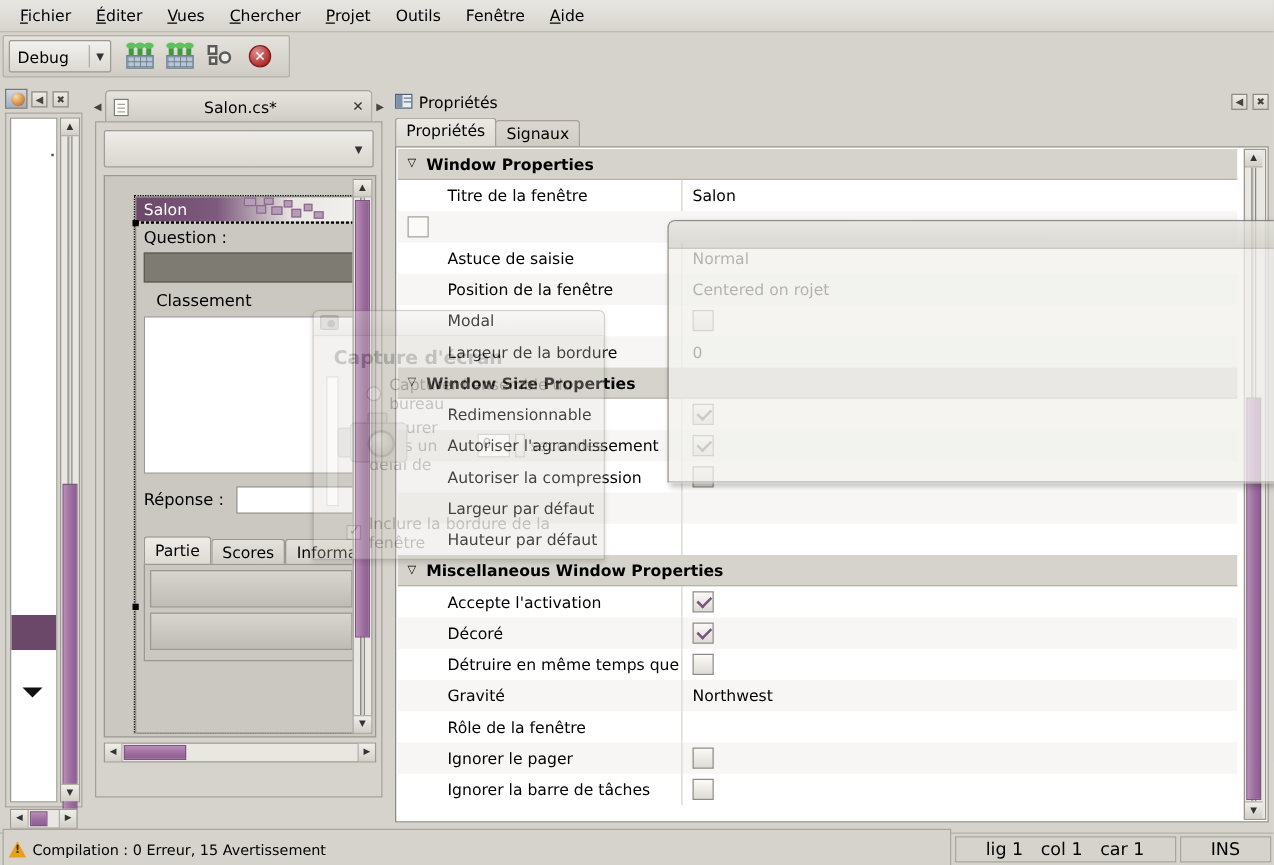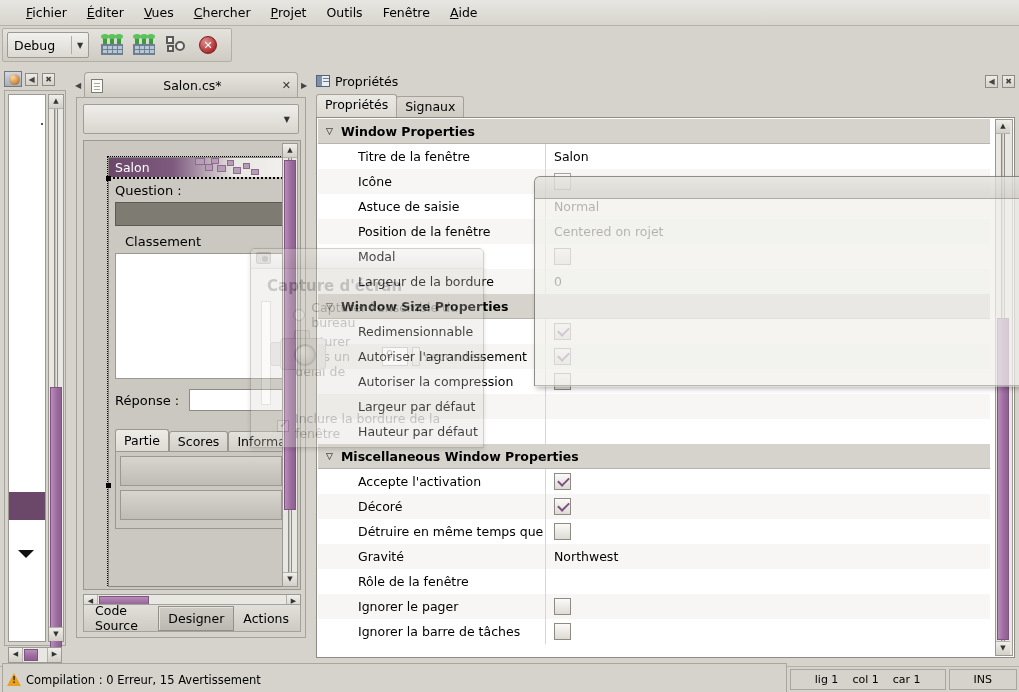--- a/index.html
+++ b/index.html
@@ -13,21 +13,21 @@
     color: #000;
     -webkit-font-smoothing: none;
   }
   #app { position: relative; width: 1019px; height: 692px; }
 
   
   .menubar {
     position: absolute; left: 0; top: 0; width: 1019px; height: 26px;
     background: linear-gradient(#e8e6e1, #d8d5ce);
     border-bottom: 1px solid #b5b2aa;
-    display: flex; align-items: center; padding-left: 16px; gap: 0;
+    display: flex; align-items: center; padding-left: 6px; gap: 0;
   }
   .menubar .mi {
     padding: 3px 10px; font-size: 12.5px; color: #000; cursor: default;
     white-space: nowrap;
   }
   .menubar .mi u { text-decoration: underline; }
 
   
   .toolbar {
     position: absolute; left: 0; top: 26px; width: 1019px; height: 38px;
@@ -370,21 +370,21 @@
     border-right: 7px solid transparent; border-bottom: 13px solid #e8a020;
     position: relative; flex: none;
   }
   .warn-ic::after {
     content:'!'; position:absolute; left:-2px; top:2px; font-size:9px;
     color:#4a3000; font-weight:bold;
   }
   .st-cell {
     height: 21px; border: 1px solid #a9a69f; background: #d6d3cc;
     display: flex; align-items: center; justify-content: center;
-    font-size: 11px; padding: 0 24px;
+    font-size: 14px; padding: 0 24px;
   }
 </style>
 </head>
 <body>
 
 <div id="app">
 
   <div class="menubar">
     <div class="mi"><u>F</u><span>ichier</span></div>
     <div class="mi"><u>É</u><span>diter</span></div>
@@ -522,25 +522,20 @@
           <div class="dn">▼</div>
         </div>
       </div>
 
       <div class="hsb doc-hsb">
         <div class="lf">◀</div>
         <div class="thumb" style="left:15px; width:50px;"></div>
         <div class="rt">▶</div>
       </div>
 
-      <div class="viewtabs">
-        <div class="vtab">Code Source</div>
-        <div class="vtab active">Designer</div>
-        <div class="vtab">Actions</div>
-      </div>
     </div>
 
     <div class="ghost">
       <div class="ghost-win">
         <div class="ghost-tb">
           <span class="cam-mini"></span>
         </div>
         <div class="ghost-h">Capture d'écran</div>
         <div class="ghost-body">
           <div class="ghost-prev">
@@ -592,21 +587,20 @@
 
         <div class="g-group">
           <span class="tri">▽</span>
           <span>Window Properties</span>
         </div>
         <div class="g-row">
           <div class="k">Titre de la fenêtre</div>
           <div class="v">Salon</div>
         </div>
         <div class="g-row alt">
-          <div class="k">Icône</div>
           <div class="v"><span class="chkbox empty2"></span></div>
         </div>
         <div class="g-row">
           <div class="k">Astuce de saisie</div>
           <div class="v">Normal</div>
         </div>
         <div class="g-row alt">
           <div class="k">Position de la fenêtre</div>
           <div class="v">Centered on rojet</div>
         </div>

